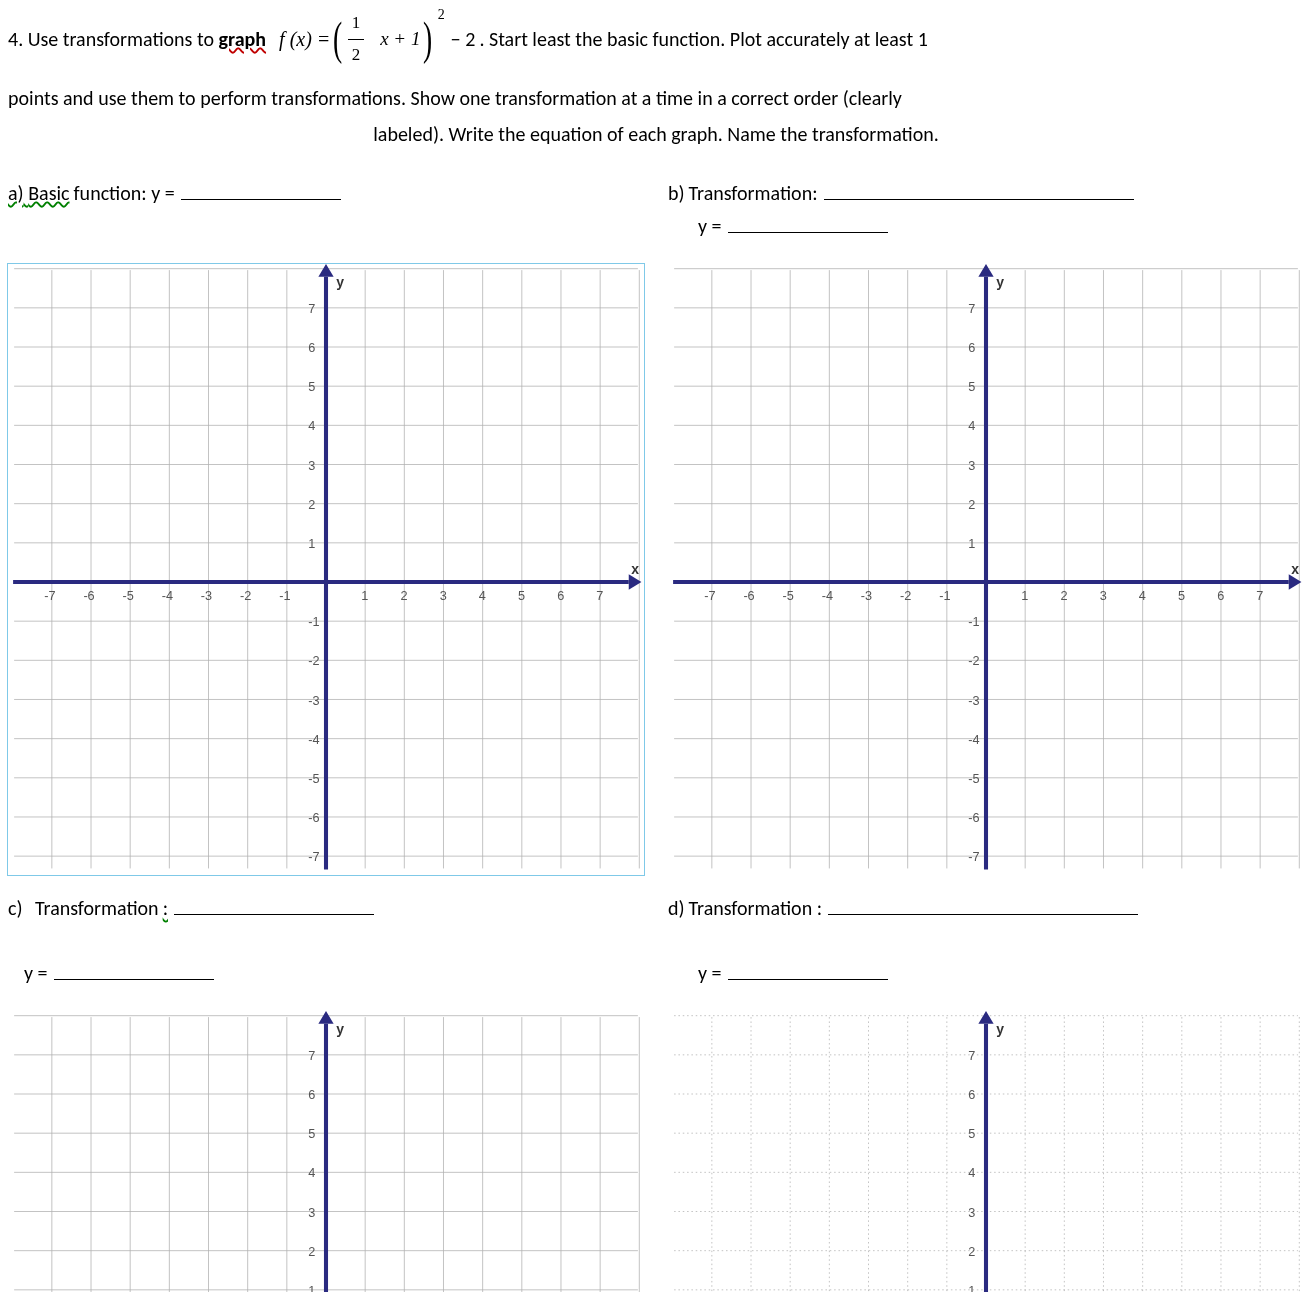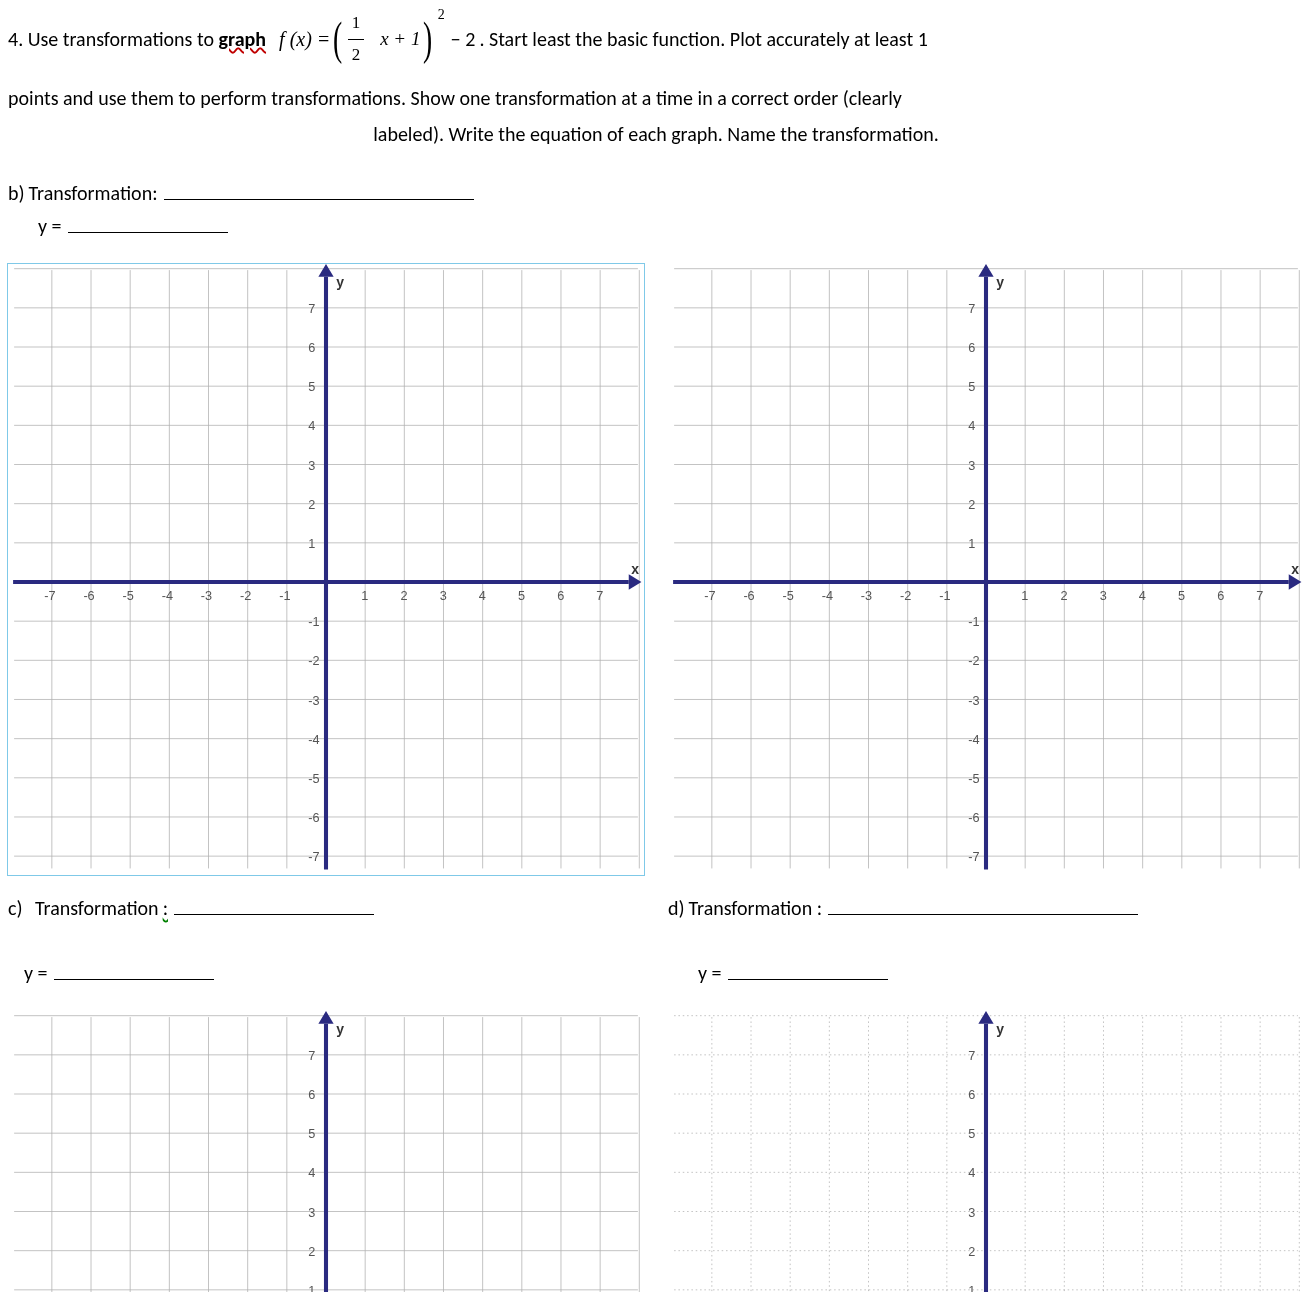--- a/index.html
+++ b/index.html
@@ -140,20 +140,27 @@
     <span>points and</span>
     <b>use them</b>
     <span>to perform transformations. Show one transformation at a time in a correct order (clearly</span>
   </div>
   <div style="text-align:center;">
     <span>labeled). Write the equation of each graph. Name the transformation.</span>
   </div>
 </div>
 
 <div class="grid-row">
+  <div class="cell">
+    <div class="cell-label">
+      <span class="squiggle-green"><span>a)</span>&nbsp;<span>Basic</span></span>
+      <span>function:  y =</span>
+      <span class="blank blank-short"></span>
+    </div>
+  </div>
   <div class="cell">
     <div class="cell-label">
       <span>b)</span>
       <span>Transformation:</span>
       <span class="blank blank-long"></span>
     </div>
     <div class="y-eq">
       <span>y =</span>
       <span class="blank blank-short"></span>
     </div>

